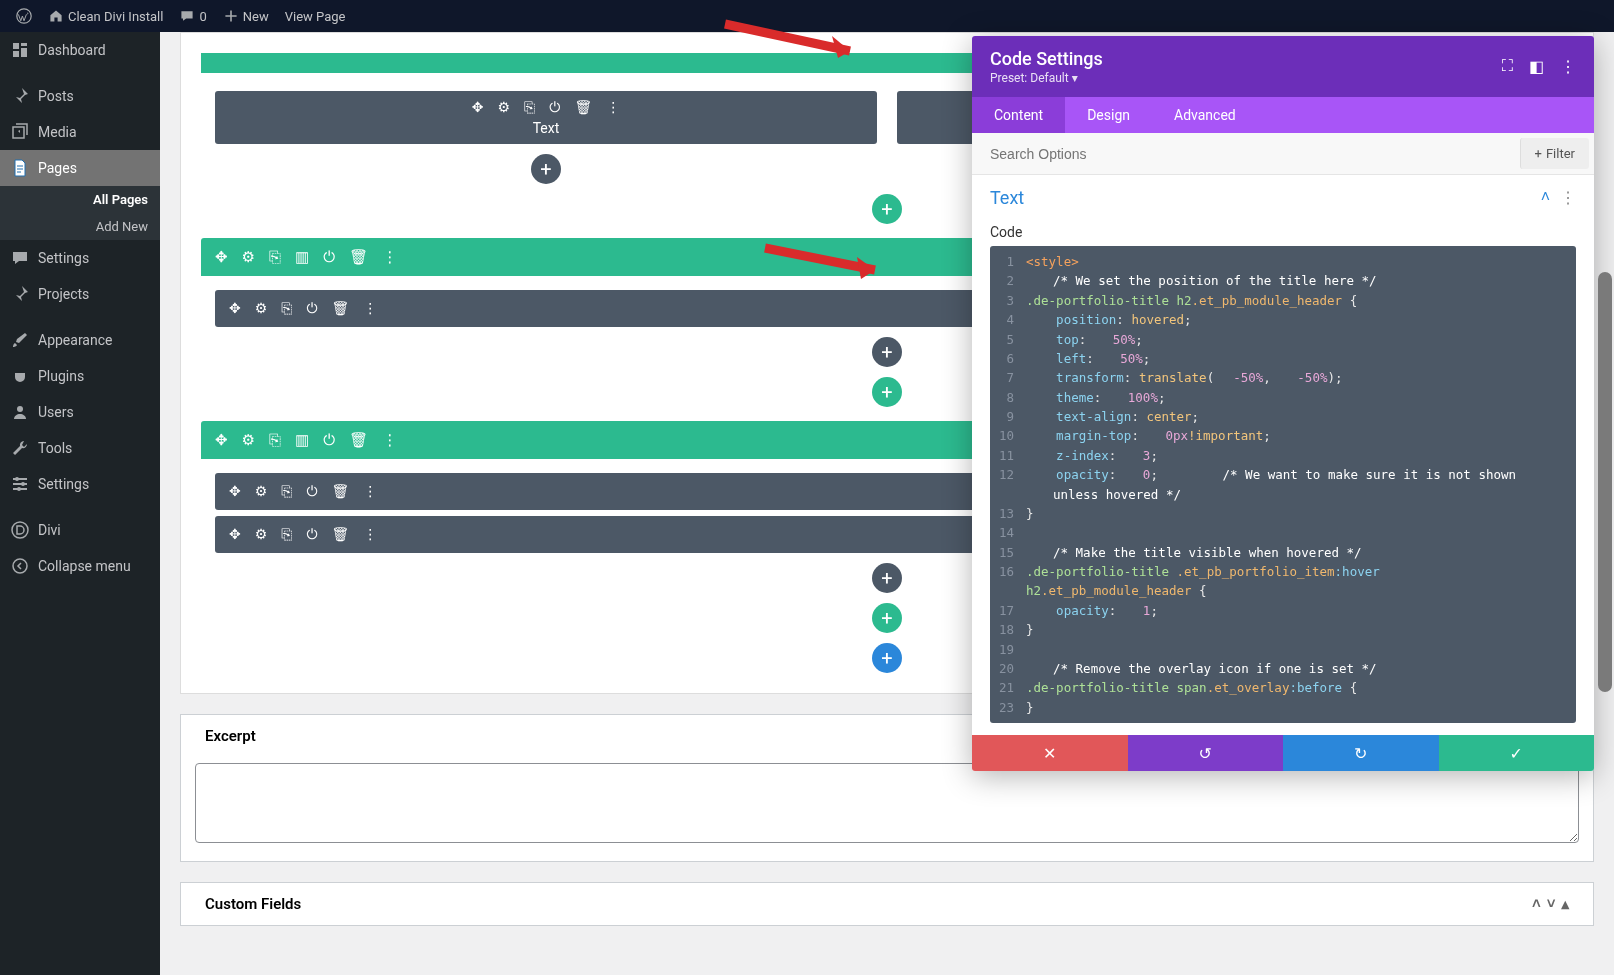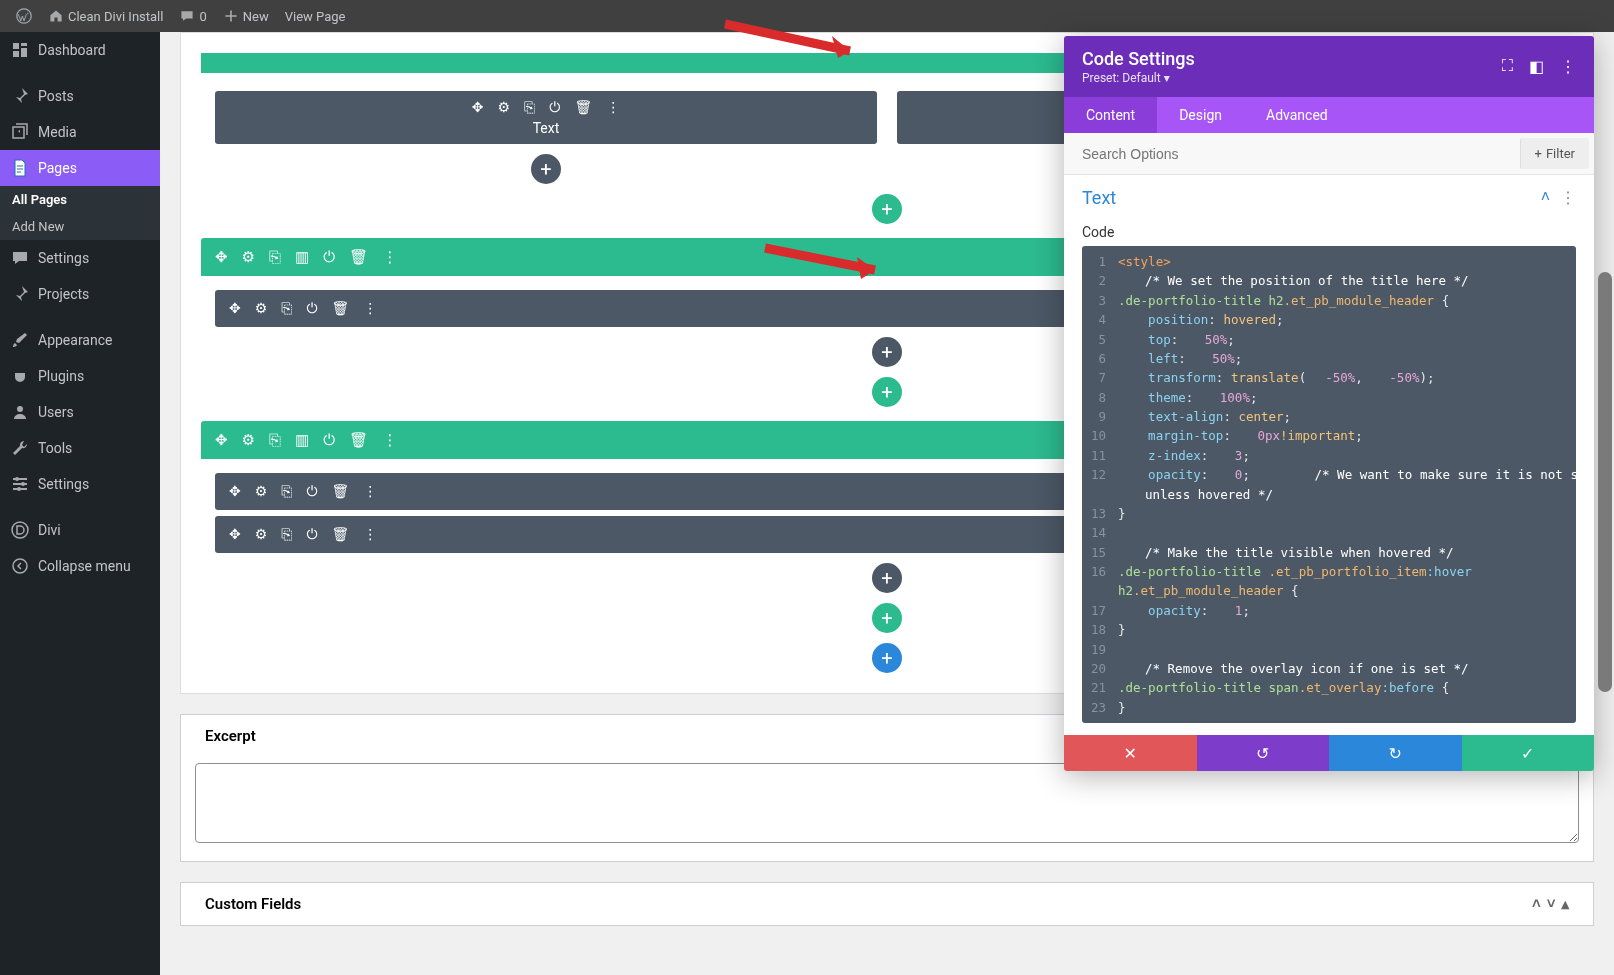--- a/index.html
+++ b/index.html
@@ -1,30 +1,30 @@
 <!DOCTYPE html>
 <html><head>
 <meta charset="utf-8">
 <style>
 * { box-sizing: border-box; margin: 0; padding: 0; }
 body { font-family: -apple-system, BlinkMacSystemFont, "Segoe UI", Roboto, sans-serif; background: #f0f0f1; overflow: hidden; }
 
 
-.adminbar { height: 32px; background: #404040; color: #c3c4c7; display: flex; align-items: center; padding: 0 8px; font-size: 13px; }
+.adminbar { height: 32px; background: #0f172a; color: #c3c4c7; display: flex; align-items: center; padding: 0 8px; font-size: 13px; }
 .adminbar .ab-item { display: flex; align-items: center; padding: 0 8px; height: 32px; cursor: pointer; gap: 4px; }
 .adminbar svg { width: 16px; height: 16px; fill: #a7aaad; }
 
 
 .sidebar { position: fixed; left: 0; top: 32px; bottom: 0; width: 160px; background: #1d2327; color: #c3c4c7; font-size: 14px; }
 .sidebar .menu-item { display: flex; align-items: center; padding: 8px 10px; cursor: pointer; gap: 8px; }
 .sidebar .menu-item svg { width: 20px; height: 20px; fill: #a7aaad; flex-shrink: 0; }
-.sidebar .menu-item.active { background: #8b5cf6; color: #fff; position: relative; }
+.sidebar .menu-item.active { background: #737373; color: #fff; position: relative; }
 .sidebar .menu-item.active::after { content: ''; position: absolute; right: -8px; top: 50%; transform: translateY(-50%); border: 8px solid transparent; border-right-color: #f0f0f1; }
 .sidebar .submenu { background: #2c3338; }
-.sidebar .submenu .sub-item { padding: 6px 12px; font-size: 13px; cursor: pointer; }
+.sidebar .submenu .sub-item { padding: 6px 12px; font-size: 13px; cursor: pointer; text-align: right; }
 .sidebar .submenu .sub-item.active { color: #fff; font-weight: 600; }
 .sidebar .sep { height: 10px; }
 
 
 .main { margin-left: 160px; padding: 0 20px 20px; height: calc(100vh - 32px); overflow-y: auto; }
 .builder-wrap { background: #fff; padding: 20px; margin-top: 0; border: 1px solid #ddd; }
 .row-bar { background: #2cba8f; color: #fff; height: 38px; display: flex; align-items: center; padding: 0 14px; border-radius: 3px 3px 0 0; }
 .row-bar .icons { display: flex; gap: 14px; }
 .row-bar .icons span { cursor: pointer; font-size: 15px; }
 .row-bar .label { margin-left: auto; font-size: 14px; }
@@ -43,21 +43,21 @@
 
 .panel { background: #fff; border: 1px solid #ccd0d4; margin-top: 20px; }
 .panel-header { padding: 12px 24px; font-weight: 600; font-size: 15px; display: flex; align-items: center; justify-content: space-between; }
 .panel-body { padding: 6px 14px 14px; }
 .panel textarea { width: 100%; height: 80px; border: 1px solid #8c8f94; border-radius: 4px; padding: 6px; font-family: inherit; }
 .helptext { font-size: 13px; color: #555; margin-top: 8px; }
 .helptext a { color: #2271b1; text-decoration: underline; }
 .panel-ctrl { display: flex; gap: 6px; color: #666; }
 
 
-.modal { position: fixed; right: 20px; top: 36px; width: 530px; background: #fff; box-shadow: 0 5px 30px rgba(0,0,0,.3); border-radius: 3px; overflow: hidden; z-index: 100; }
+.modal { position: fixed; right: 20px; top: 36px; width: 622px; background: #fff; box-shadow: 0 5px 30px rgba(0,0,0,.3); border-radius: 3px; overflow: hidden; z-index: 100; }
 .modal-header { background: #6c2eb9; color: #fff; padding: 12px 18px; display: flex; align-items: center; }
 .modal-header .titleblock { flex: 1; }
 .modal-header h2 { font-size: 18px; font-weight: 500; }
 .modal-header .preset { font-size: 12px; opacity: .85; margin-top: 2px; }
 .modal-header .hdr-icons { display: flex; gap: 16px; font-size: 16px; }
 .modal-tabs { background: #a855f7; display: flex; color: #fff; }
 .modal-tab { padding: 10px 22px; font-size: 14px; cursor: pointer; }
 .modal-tab.active { background: #8b3dd9; }
 .modal-search { display: flex; align-items: center; border-bottom: 1px solid #e5e5e5; background: #f8f8f8; }
 .modal-search input { flex: 1; border: none; background: transparent; padding: 12px 18px; font-size: 14px; outline: none; }

